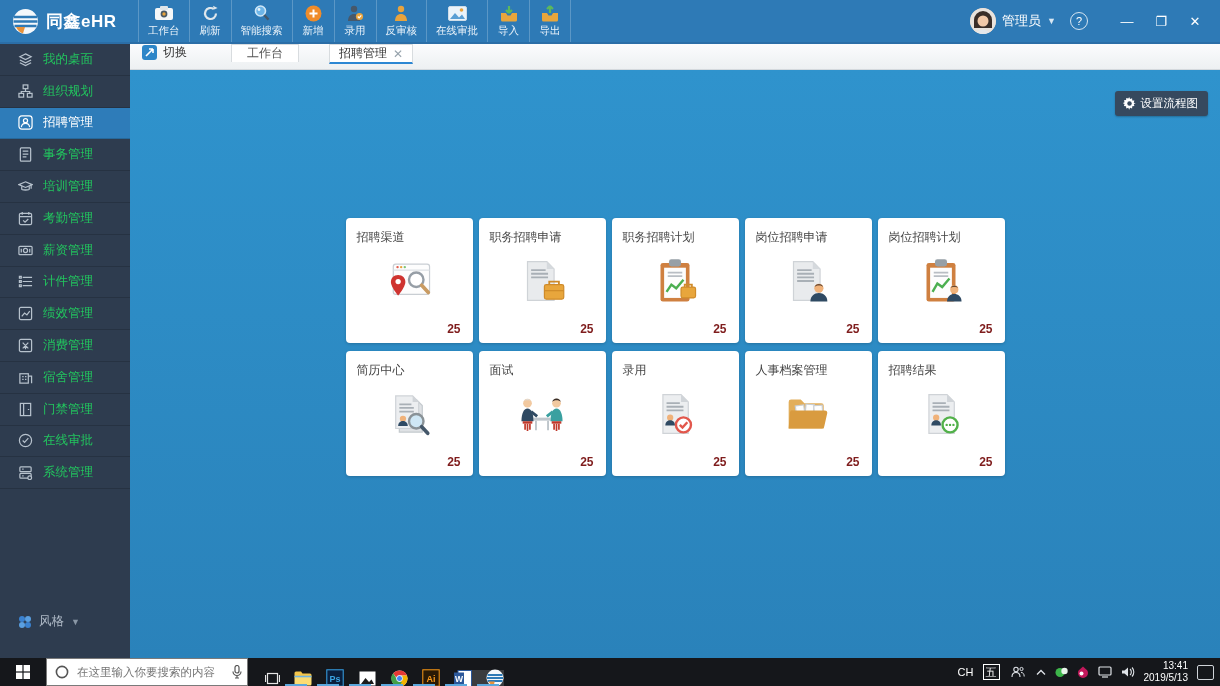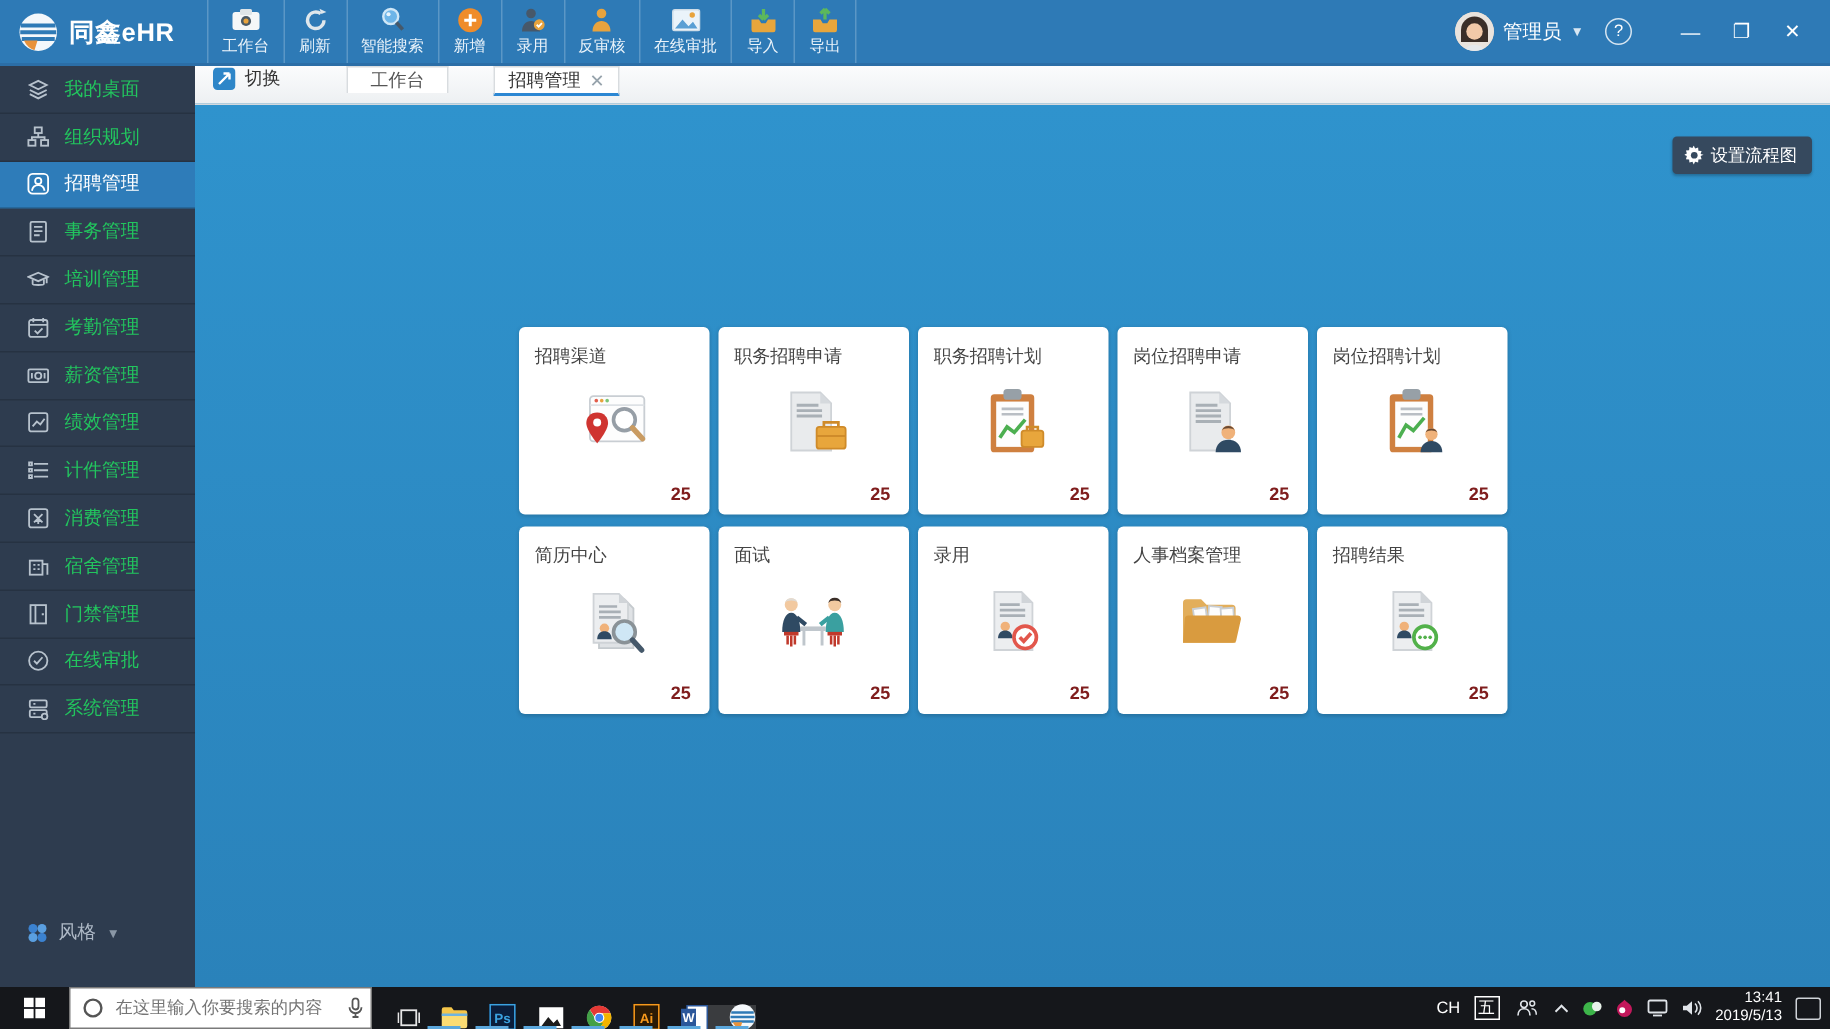--- a/index.html
+++ b/index.html
@@ -253,30 +253,30 @@
     <div class="side-item">
       <svg width="15" height="15" viewBox="0 0 16 16" fill="none" stroke="#b7c2cd" stroke-width="1.3">
           <rect x="1" y="3.5" width="14" height="9" rx="1"></rect>
           <circle cx="8" cy="8" r="2.2"></circle>
           <path d="M3.5 6 v4 M12.5 6 v4"></path>
         </svg>
       <span>薪资管理</span>
     </div>
     <div class="side-item">
       <svg width="15" height="15" viewBox="0 0 16 16" fill="none" stroke="#b7c2cd" stroke-width="1.3">
+          <path d="M5 3.5 h10 M5 8 h10 M5 12.5 h10 M1.5 2.5 h2 v2 h-2 z M1.5 7 h2 v2 h-2 z M1.5 11.5 h2 v2 h-2 z"></path>
+        </svg>
+      <span>计件管理</span>
+    </div>
+    <div class="side-item">
+      <svg width="15" height="15" viewBox="0 0 16 16" fill="none" stroke="#b7c2cd" stroke-width="1.3">
           <rect x="1.5" y="1.5" width="13" height="13" rx="1.5"></rect>
           <path d="M4 11 l3-3.5 2.5 2 3-4"></path>
         </svg>
       <span>绩效管理</span>
-    </div>
-    <div class="side-item">
-      <svg width="15" height="15" viewBox="0 0 16 16" fill="none" stroke="#b7c2cd" stroke-width="1.3">
-          <path d="M5 3.5 h10 M5 8 h10 M5 12.5 h10 M1.5 2.5 h2 v2 h-2 z M1.5 7 h2 v2 h-2 z M1.5 11.5 h2 v2 h-2 z"></path>
-        </svg>
-      <span>计件管理</span>
     </div>
     <div class="side-item">
       <svg width="15" height="15" viewBox="0 0 16 16" fill="none" stroke="#b7c2cd" stroke-width="1.3">
           <rect x="1.5" y="1.5" width="13" height="13" rx="1.5"></rect>
           <path d="M5 5 l6 6 M11 5 l-6 6 M8 8 v4 M6 10 h4"></path>
         </svg>
       <span>消费管理</span>
     </div>
     <div class="side-item">
       <svg width="15" height="15" viewBox="0 0 16 16" fill="none" stroke="#b7c2cd" stroke-width="1.3">

